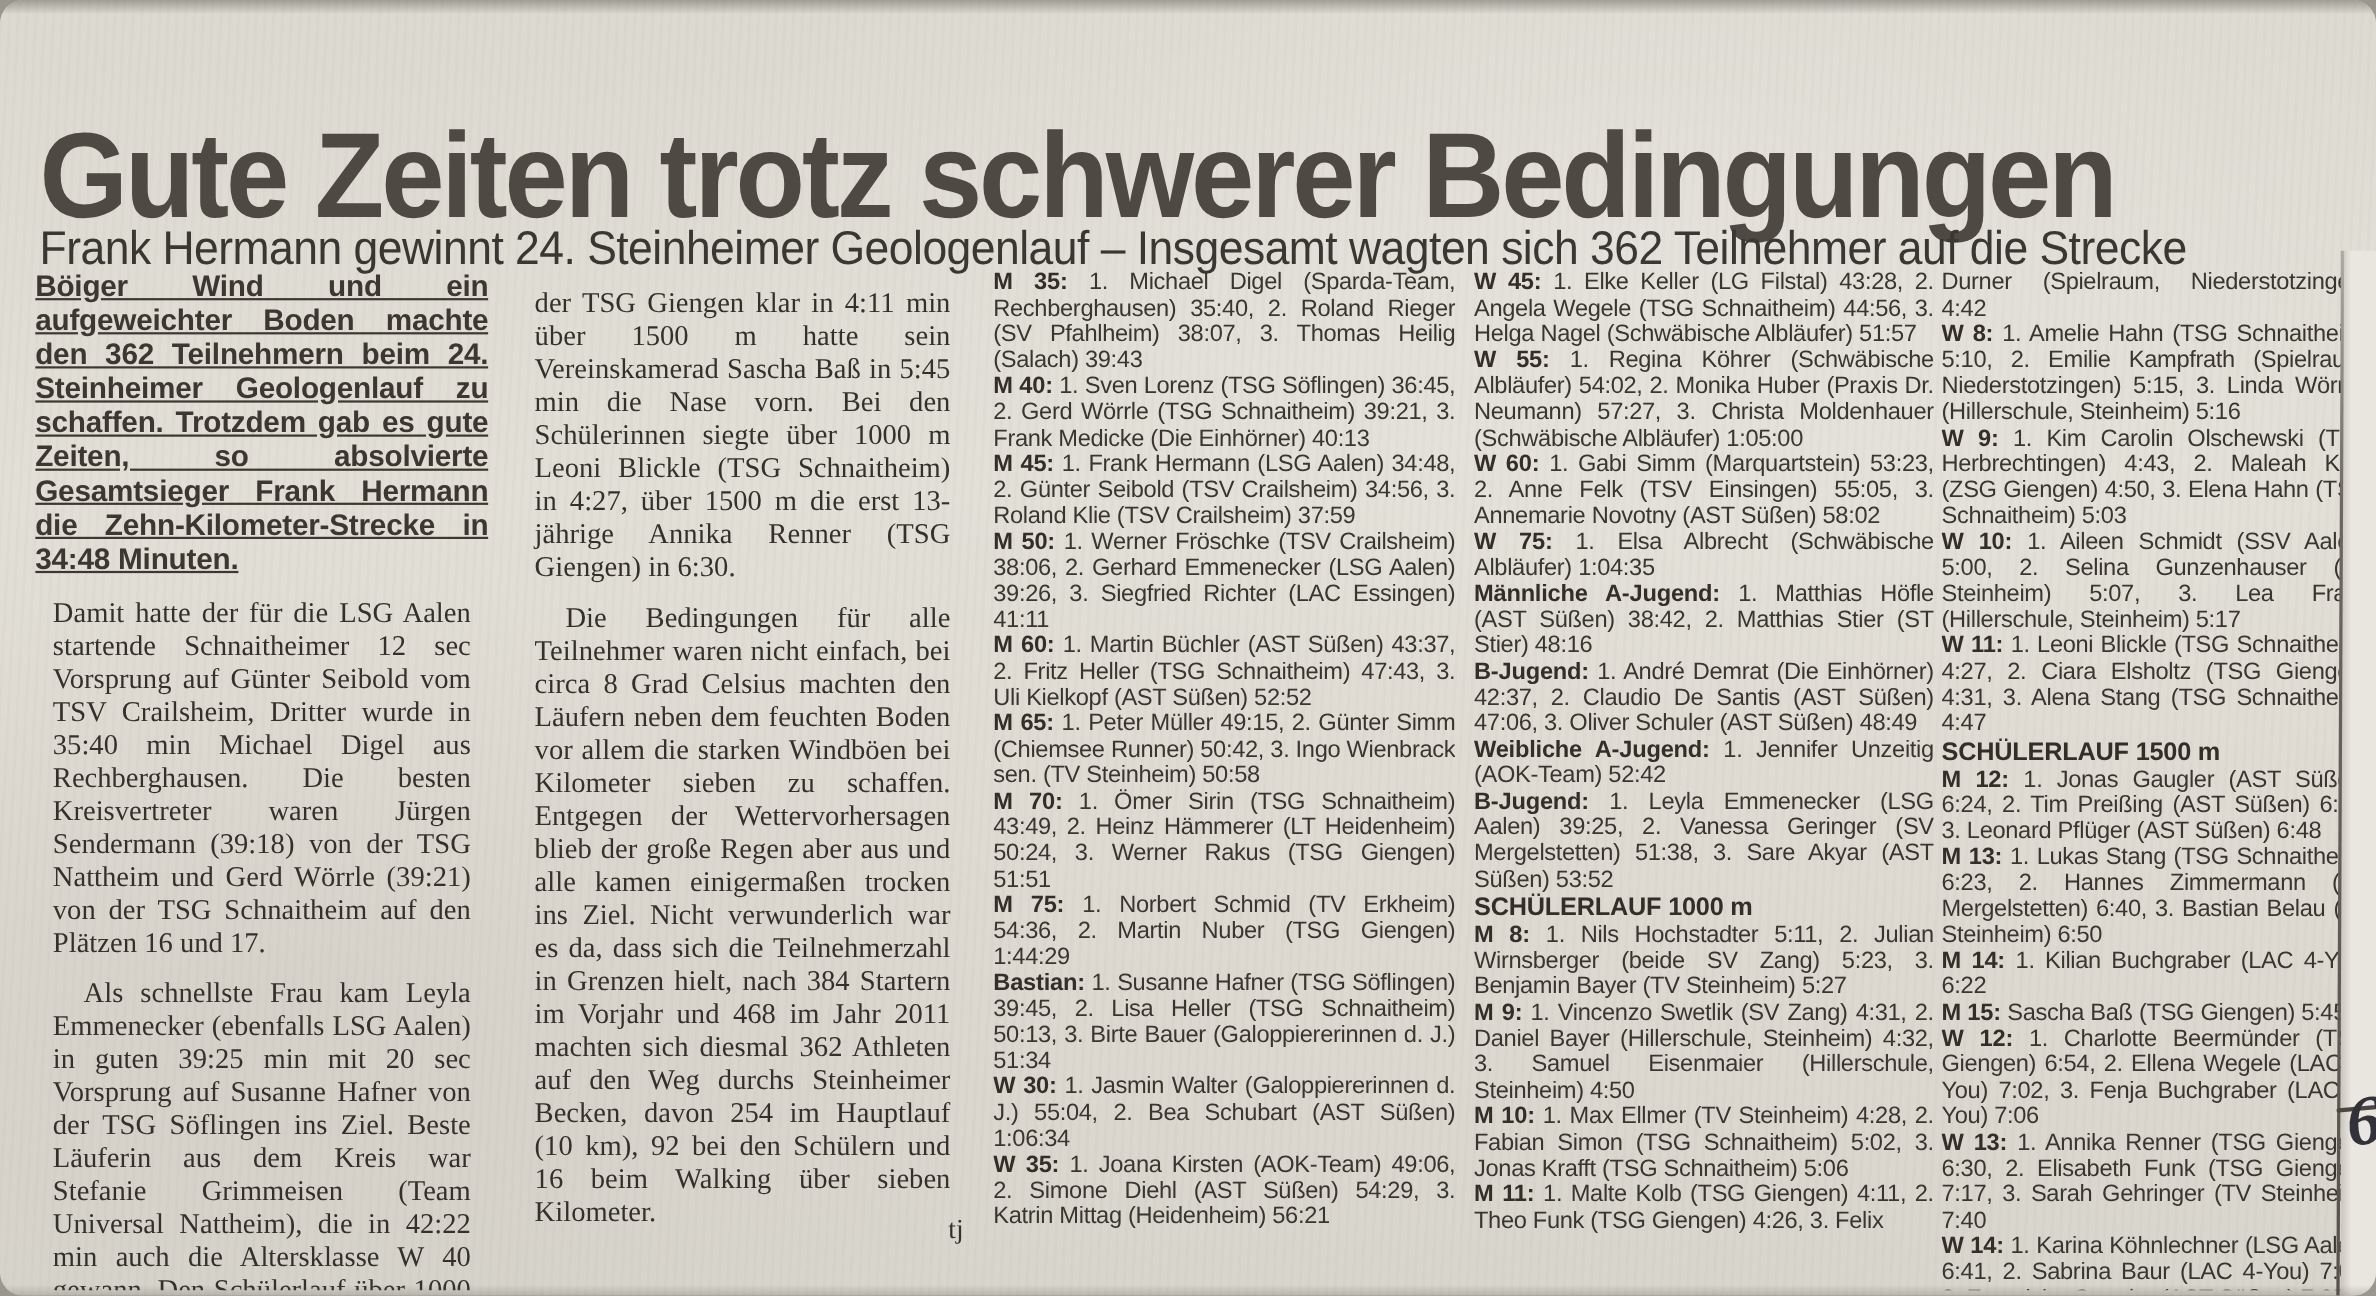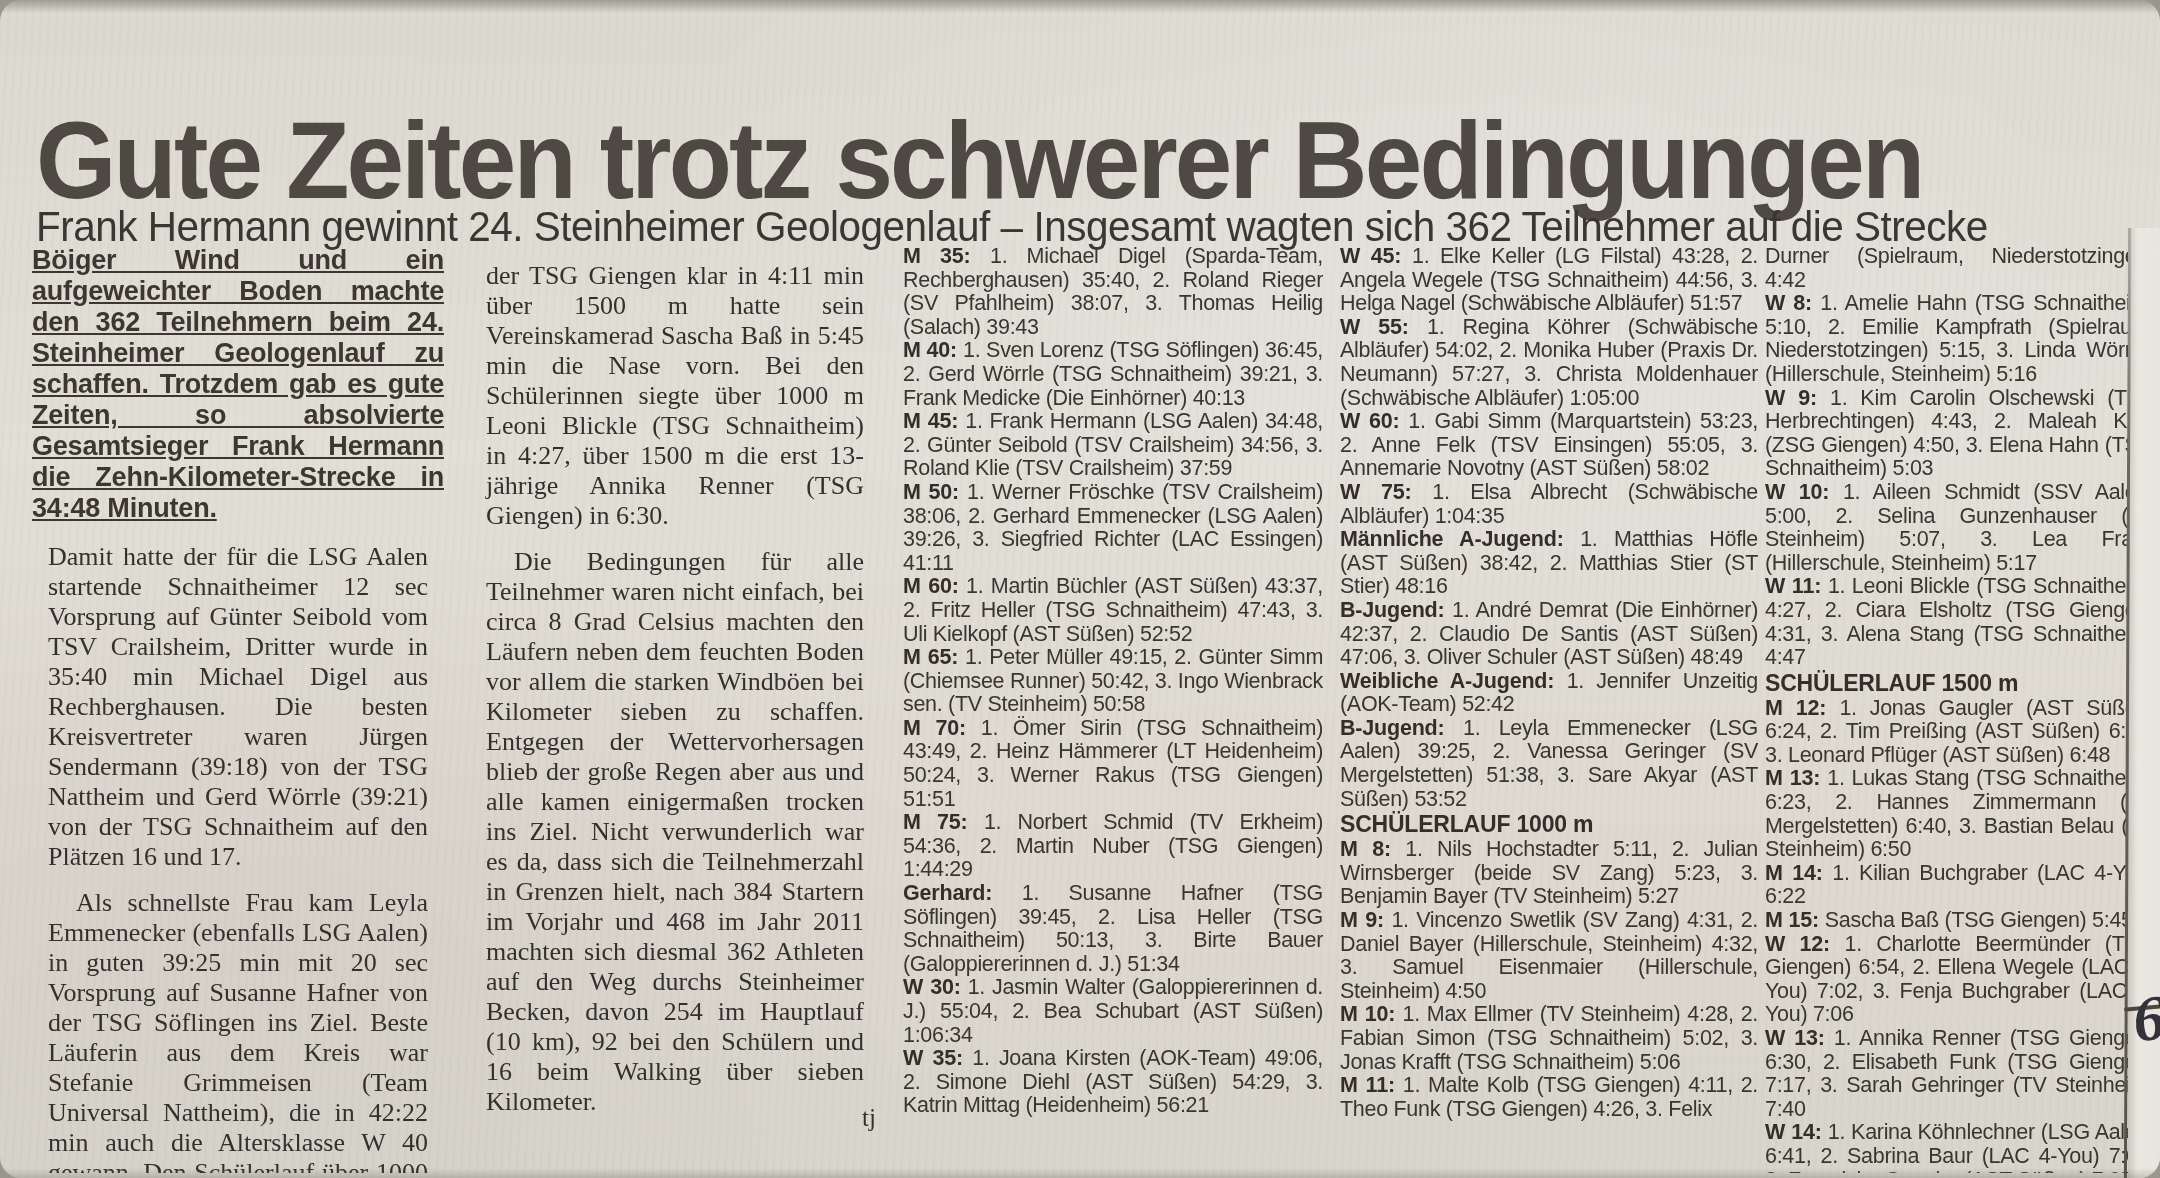--- a/index.html
+++ b/index.html
@@ -105,21 +105,21 @@
   <div class="col col3">
     <div class="results">
         <div class="result-entry"><b>M 35: </b>1. Michael Digel (Sparda-Team, Rechberghausen) 35:40, 2. Roland Rieger (SV Pfahlheim) 38:07, 3. Thomas Heilig (Salach) 39:43</div>
         <div class="result-entry"><b>M 40: </b>1. Sven Lorenz (TSG Söflingen) 36:45, 2. Gerd Wörrle (TSG Schnaitheim) 39:21, 3. Frank Medicke (Die Einhörner) 40:13</div>
         <div class="result-entry"><b>M 45: </b>1. Frank Hermann (LSG Aalen) 34:48, 2. Günter Seibold (TSV Crailsheim) 34:56, 3. Roland Klie (TSV Crailsheim) 37:59</div>
         <div class="result-entry"><b>M 50: </b>1. Werner Fröschke (TSV Crailsheim) 38:06, 2. Gerhard Emmenecker (LSG Aalen) 39:26, 3. Siegfried Richter (LAC Essingen) 41:11</div>
         <div class="result-entry"><b>M 60: </b>1. Martin Büchler (AST Süßen) 43:37, 2. Fritz Heller (TSG Schnaitheim) 47:43, 3. Uli Kielkopf (AST Süßen) 52:52</div>
         <div class="result-entry"><b>M 65: </b>1. Peter Müller 49:15, 2. Günter Simm (Chiemsee Runner) 50:42, 3. Ingo Wienbrack sen. (TV Steinheim) 50:58</div>
         <div class="result-entry"><b>M 70: </b>1. Ömer Sirin (TSG Schnaitheim) 43:49, 2. Heinz Hämmerer (LT Heidenheim) 50:24, 3. Werner Rakus (TSG Giengen) 51:51</div>
         <div class="result-entry"><b>M 75: </b>1. Norbert Schmid (TV Erkheim) 54:36, 2. Martin Nuber (TSG Giengen) 1:44:29</div>
-        <div class="result-entry"><b>Gerhard: </b>1. Susanne Hafner (TSG Söflingen) 39:45, 2. Lisa Heller (TSG Schnaitheim) 50:13, 3. Birte Bauer (Galoppiererinnen d. J.) 51:34</div>
+        <div class="result-entry"><b>Bastian: </b>1. Susanne Hafner (TSG Söflingen) 39:45, 2. Lisa Heller (TSG Schnaitheim) 50:13, 3. Birte Bauer (Galoppiererinnen d. J.) 51:34</div>
         <div class="result-entry"><b>W 30: </b>1. Jasmin Walter (Galoppiererinnen d. J.) 55:04, 2. Bea Schubart (AST Süßen) 1:06:34</div>
         <div class="result-entry"><b>W 35: </b>1. Joana Kirsten (AOK-Team) 49:06, 2. Simone Diehl (AST Süßen) 54:29, 3. Katrin Mittag (Heidenheim) 56:21</div>
       </div>
   </div>
 
   <div class="col col4">
     <div class="results">
         <div class="result-entry"><b>W 45: </b>1. Elke Keller (LG Filstal) 43:28, 2. Angela Wegele (TSG Schnaitheim) 44:56, 3. Helga Nagel (Schwäbische Albläufer) 51:57</div>
         <div class="result-entry"><b>W 55: </b>1. Regina Köhrer (Schwäbische Albläufer) 54:02, 2. Monika Huber (Praxis Dr. Neumann) 57:27, 3. Christa Moldenhauer (Schwäbische Albläufer) 1:05:00</div>
         <div class="result-entry"><b>W 60: </b>1. Gabi Simm (Marquartstein) 53:23, 2. Anne Felk (TSV Einsingen) 55:05, 3. Annemarie Novotny (AST Süßen) 58:02</div>

